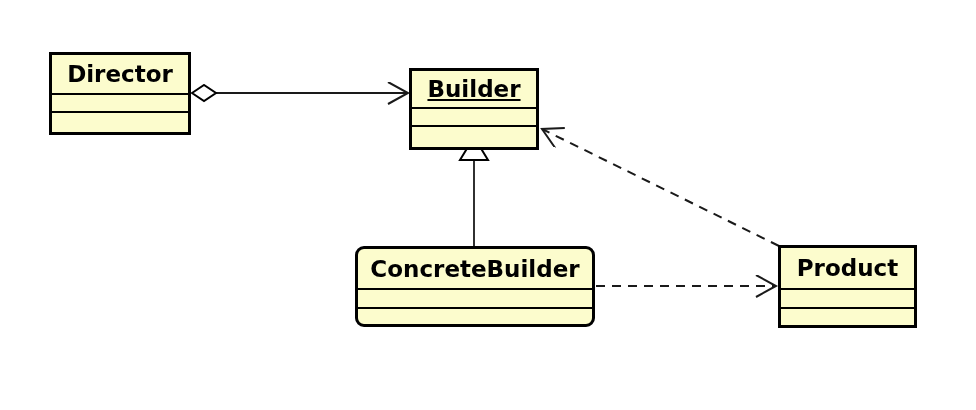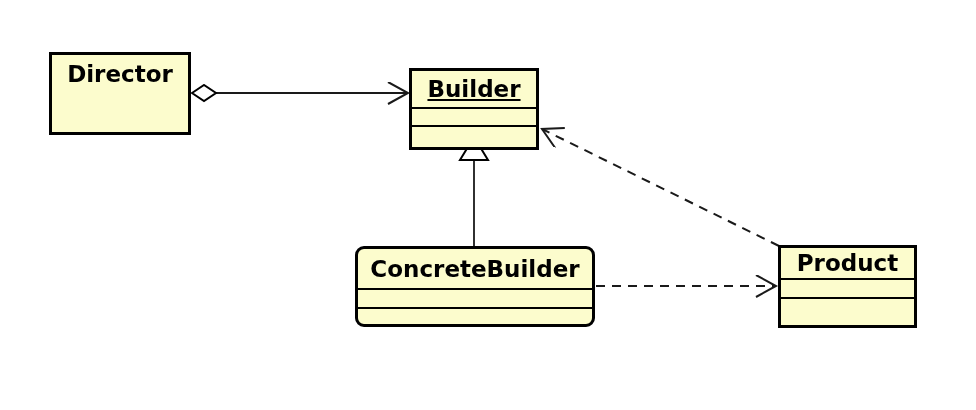--- a/index.html
+++ b/index.html
@@ -45,29 +45,29 @@
     box-sizing: border-box;
     border-top: 2px solid #000000;
     height: 18px;
   }
   .uml-methods {
     box-sizing: border-box;
     border-top: 2px solid #000000;
     flex: 1;
   }
   
-  .c-director        { left: 49px;  top: 52px;  width: 142px; height: 83px; align-items: center; }
+  .c-director        { left: 49px;  top: 52px;  width: 142px; height: 83px; }
   .c-director .uml-title        { height: 38px; }
   .c-builder         { left: 409px; top: 68px;  width: 130px; height: 82px; text-decoration: underline; }
   .c-builder .uml-title         { height: 36px; }
   .c-concretebuilder { left: 355px; top: 246px; width: 240px; height: 81px; border-radius: 9px; }
   .c-concretebuilder .uml-title { height: 39px; }
   .c-concretebuilder .uml-attrs { height: 19px; }
   .c-product         { left: 778px; top: 245px; width: 139px; height: 83px; }
-  .c-product .uml-title         { height: 30px; }
+  .c-product .uml-title         { height: 40px; }
   .c-product .uml-attrs         { height: 19px; }
 </style>
 </head>
 <body>
 
 <div class="canvas">
 
   <svg class="edges" viewBox="0 0 976 410" xmlns="http://www.w3.org/2000/svg">
     <defs>
       <marker id="arrowOpen" markerUnits="userSpaceOnUse" markerWidth="26" markerHeight="24" refX="22" refY="11" orient="auto">

